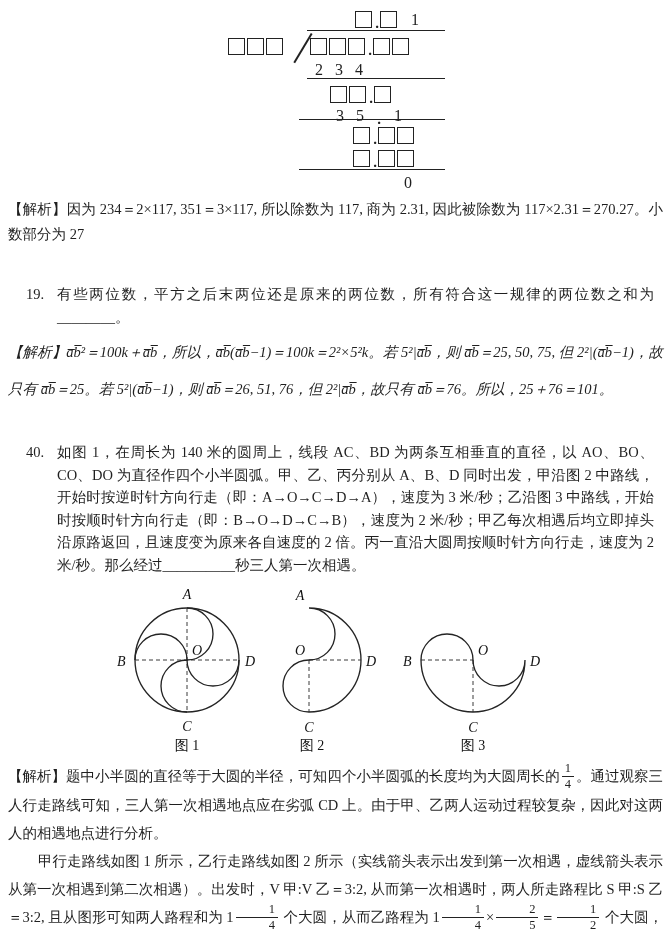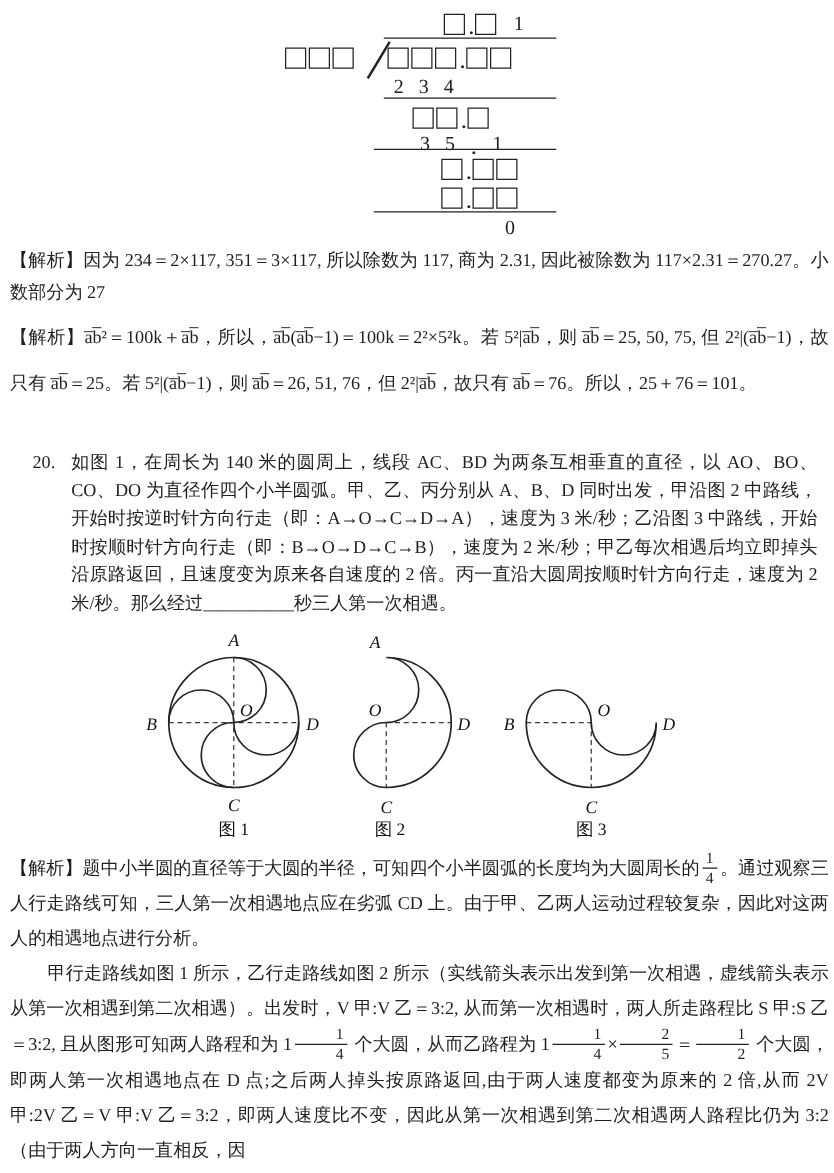--- a/index.html
+++ b/index.html
@@ -18,21 +18,21 @@
   .sp{display:inline-block;width:12px;flex:none;}
   .hline{position:absolute;border-top:1.7px solid #222;height:0;}
   .slash{position:absolute;left:302px;top:27px;width:1.7px;height:34px;background:#222;transform:rotate(31deg);}
 
   
   .para{margin:0;padding:0 4px 0 8px;line-height:25px;text-align:justify;}
   .intro{margin-top:5px;}
   .prob{position:relative;margin:0;padding-left:57px;padding-right:13px;line-height:23px;text-align:justify;}
   .pnum{position:absolute;left:26px;top:0;}
   .p19{margin-top:36px;}
-  .an19{margin-top:5px;line-height:37px;}
+  .an19{margin-top:5px;line-height:37px;font-style:italic;}
   .p20{margin-top:33px;line-height:22.5px;}
   .an20{line-height:28px;}
   .an20.first{margin-top:8px;}
   .indent{text-indent:30px;}
 
   .frac{display:inline-block;vertical-align:-0.55em;text-align:center;line-height:1.05;font-size:12.5px;margin:0 2px;}
   .frac .num{display:block;padding:0 3px 1px;}
   .frac .den{display:block;border-top:1px solid #222;padding:1px 3px 0;}
 
   
@@ -111,24 +111,28 @@
         <span class="bx"></span>
       </div>
     <div class="hline" style="left:299px;top:165px;width:146px;"></div>
     <div class="drow" style="left:404px;top:166px;">
         <span class="dg">0</span>
       </div>
   </div>
 
   <p class="para intro">【解析】因为 234＝2×117, 351＝3×117, 所以除数为 117, 商为 2.31, 因此被除数为 117×2.31＝270.27。小数部分为 27</p>
 
+  <div class="prob p19">
+    <span class="pnum">19.</span>
+    <span>有些两位数，平方之后末两位还是原来的两位数，所有符合这一规律的两位数之和为________。</span>
+  </div>
   <p class="para an19">【解析】a̅b̅²＝100k＋a̅b̅，所以，a̅b̅(a̅b̅−1)＝100k＝2²×5²k。若 5²|a̅b̅，则 a̅b̅＝25, 50, 75, 但 2²|(a̅b̅−1)，故只有 a̅b̅＝25。若 5²|(a̅b̅−1)，则 a̅b̅＝26, 51, 76，但 2²|a̅b̅，故只有 a̅b̅＝76。所以，25＋76＝101。</p>
 
   <div class="prob p20">
-    <span class="pnum">20.</span>
+    <span class="pnum">40.</span>
     <span>如图 1，在周长为 140 米的圆周上，线段 AC、BD 为两条互相垂直的直径，以 AO、BO、CO、DO 为直径作四个小半圆弧。甲、乙、丙分别从 A、B、D 同时出发，甲沿图 2 中路线，开始时按逆时针方向行走（即：A→O→C→D→A），速度为 3 米/秒；乙沿图 3 中路线，开始时按顺时针方向行走（即：B→O→D→C→B），速度为 2 米/秒；甲乙每次相遇后均立即掉头沿原路返回，且速度变为原来各自速度的 2 倍。丙一直沿大圆周按顺时针方向行走，速度为 2 米/秒。那么经过__________秒三人第一次相遇。</span>
   </div>
 
   <div class="figrow">
 
     <svg class="fig" width="150" height="172" viewBox="0 0 150 172">
       <circle class="solid" cx="75" cy="78" r="52"></circle>
       <path class="dash" d="M75,26 L75,130 M23,78 L127,78"></path>
       <path class="solid" d="M75,26 A26,26 0 0 1 75,78 M127,78 A26,26 0 0 1 75,78 M75,130 A26,26 0 0 1 75,78 M23,78 A26,26 0 0 1 75,78"></path>
       <text class="flb mid" x="75" y="17">A</text>

